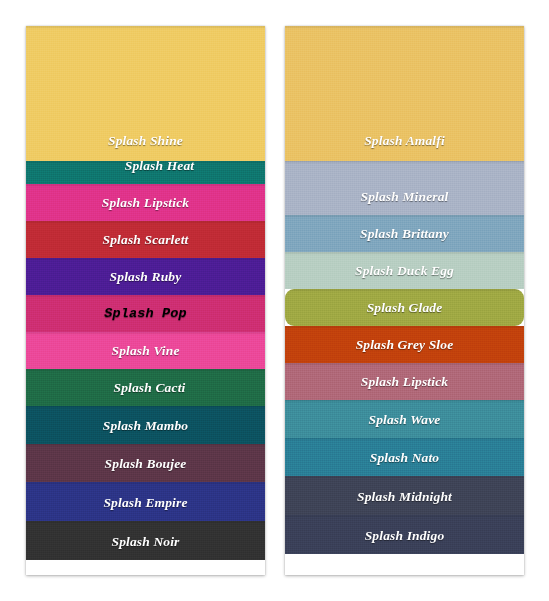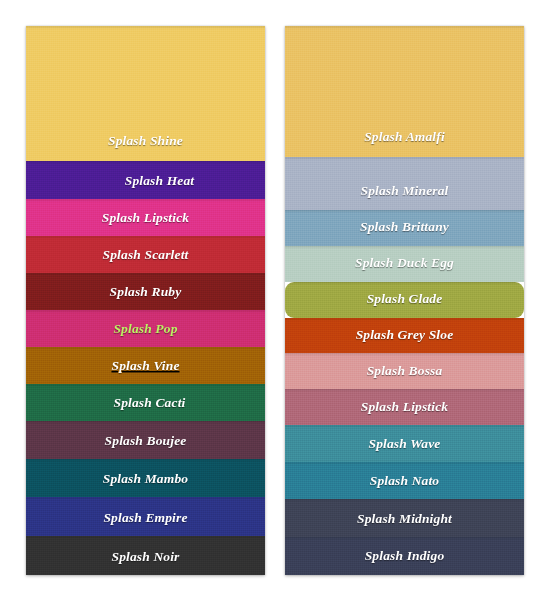--- a/index.html
+++ b/index.html
@@ -99,46 +99,46 @@
 </style>
 </head>
 <body>
 
 <div class="palette-board" style="background: rgb(255, 255, 255);">
 
 <div class="palette-card">
       <div class="swatch hero" style="background: rgb(239, 203, 99); height: 135px;">
         <span class="swatch-label" style="color: rgb(255, 255, 255);">Splash Shine</span>
       </div>
-      <div class="swatch" style="background: #4c1d95; height: 38px; padding-left: 28px;">
+      <div class="swatch" style="background: #0f766e; height: 23px; padding-left: 28px;">
         <span class="swatch-label" style="color: rgb(255, 255, 255);">Splash Heat</span>
       </div>
       <div class="swatch" style="background: rgb(224, 51, 138); height: 37px;">
         <span class="swatch-label" style="color: rgb(255, 255, 255);">Splash Lipstick</span>
       </div>
       <div class="swatch" style="background: rgb(192, 43, 53); height: 37px;">
         <span class="swatch-label" style="color: rgb(255, 255, 255);">Splash Scarlett</span>
       </div>
-      <div class="swatch" style="background: #7f1d1d; height: 37px;">
+      <div class="swatch" style="background: #4c1d95; height: 37px;">
         <span class="swatch-label" style="color: rgb(255, 255, 255);">Splash Ruby</span>
       </div>
       <div class="swatch" style="background: rgb(206, 46, 114); height: 37px;">
-        <span class="swatch-label" style="color: #bef264;">Splash Pop</span>
+        <span class="swatch-label" style="color: #000000; font-family: Liberation Mono, monospace;">Splash Pop</span>
       </div>
-      <div class="swatch" style="background: #a16207; height: 37px; text-decoration: underline;">
+      <div class="swatch" style="background: #ec4899; height: 37px;">
         <span class="swatch-label" style="color: rgb(255, 255, 255);">Splash Vine</span>
       </div>
       <div class="swatch" style="background: rgb(31, 107, 70); height: 37px;">
         <span class="swatch-label" style="color: rgb(255, 255, 255); margin-left: 8px;">Splash Cacti</span>
       </div>
+      <div class="swatch" style="background: rgb(12, 82, 96); height: 38px;">
+        <span class="swatch-label" style="color: rgb(255, 255, 255);">Splash Mambo</span>
+      </div>
       <div class="swatch" style="background: rgb(92, 54, 72); height: 38px;">
         <span class="swatch-label" style="color: rgb(255, 255, 255);">Splash Boujee</span>
-      </div>
-      <div class="swatch" style="background: rgb(12, 82, 96); height: 38px;">
-        <span class="swatch-label" style="color: rgb(255, 255, 255);">Splash Mambo</span>
       </div>
       <div class="swatch" style="background: rgb(44, 52, 134); height: 39px;">
         <span class="swatch-label" style="color: rgb(255, 255, 255);">Splash Empire</span>
       </div>
       <div class="swatch" style="background: rgb(50, 50, 50); height: 39px;">
         <span class="swatch-label" style="color: rgb(255, 255, 255);">Splash Noir</span>
       </div>
     </div>
     <div class="palette-card">
       <div class="swatch hero" style="background: rgb(234, 194, 100); height: 135px;">
@@ -152,23 +152,20 @@
       </div>
       <div class="swatch" style="background: rgb(183, 206, 194); height: 37px;">
         <span class="swatch-label" style="color: rgb(255, 255, 255);">Splash Duck Egg</span>
       </div>
       <div class="swatch" style="background: rgb(159, 168, 67); height: 37px; border-radius: 9px;">
         <span class="swatch-label" style="color: rgb(255, 255, 255);">Splash Glade</span>
       </div>
       <div class="swatch" style="background: #c2410c; height: 37px;">
         <span class="swatch-label" style="color: rgb(255, 255, 255);">Splash Grey Sloe</span>
       </div>
-      <div class="swatch" style="background: rgb(219, 154, 154); height: 37px;">
-        <span class="swatch-label" style="color: rgb(255, 255, 255);">Splash Bossa</span>
-      </div>
       <div class="swatch" style="background: rgb(176, 104, 120); height: 37px;">
         <span class="swatch-label" style="color: rgb(255, 255, 255);">Splash Lipstick</span>
       </div>
       <div class="swatch" style="background: rgb(61, 141, 155); height: 38px;">
         <span class="swatch-label" style="color: rgb(255, 255, 255);">Splash Wave</span>
       </div>
       <div class="swatch" style="background: rgb(42, 126, 150); height: 38px;">
         <span class="swatch-label" style="color: rgb(255, 255, 255);">Splash Nato</span>
       </div>
       <div class="swatch" style="background: rgb(62, 67, 86); height: 39px;">

